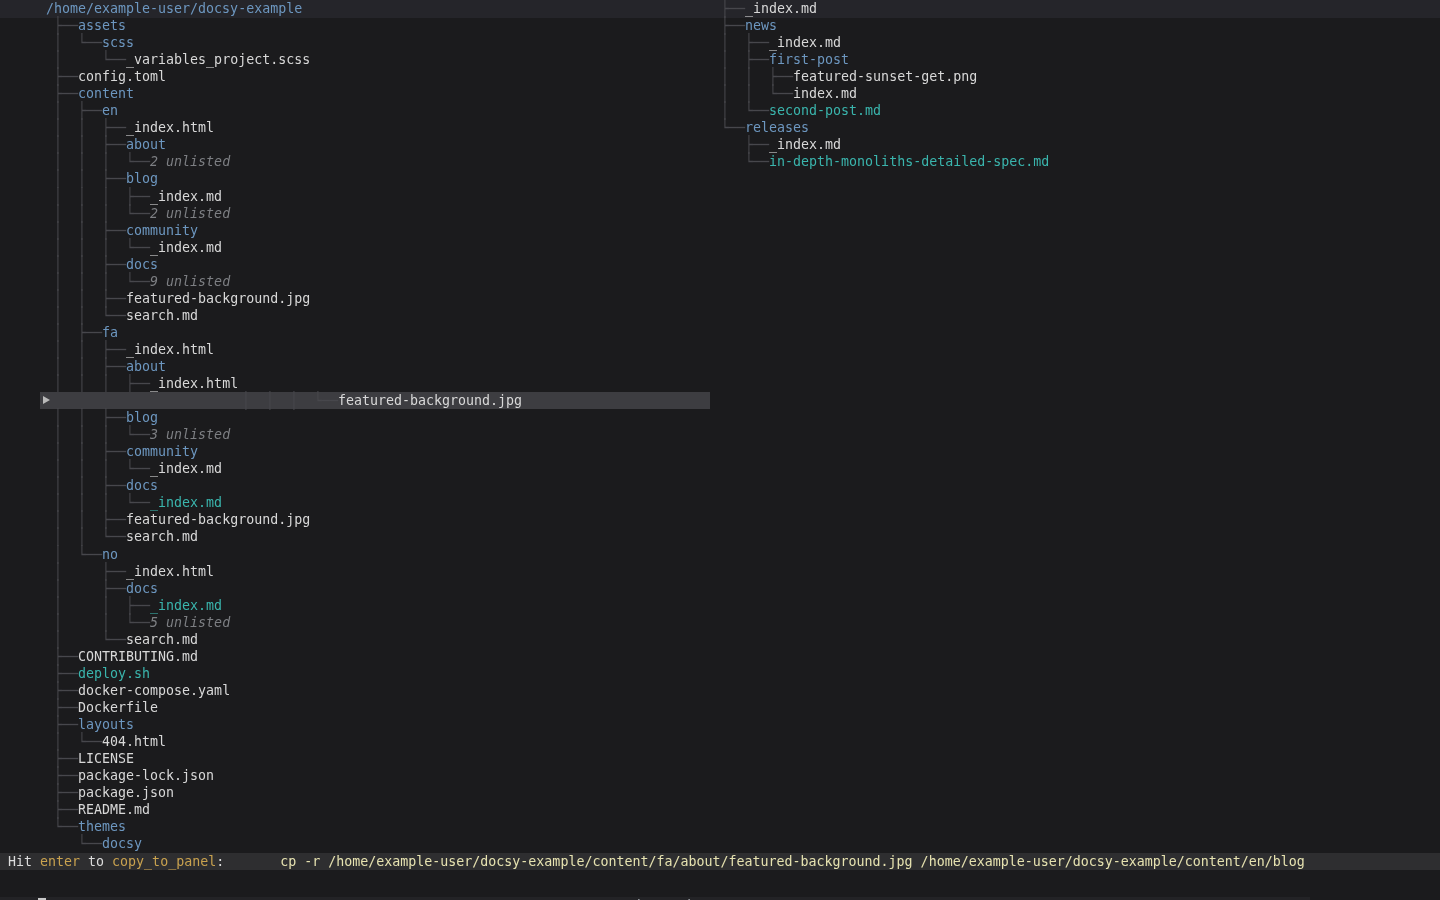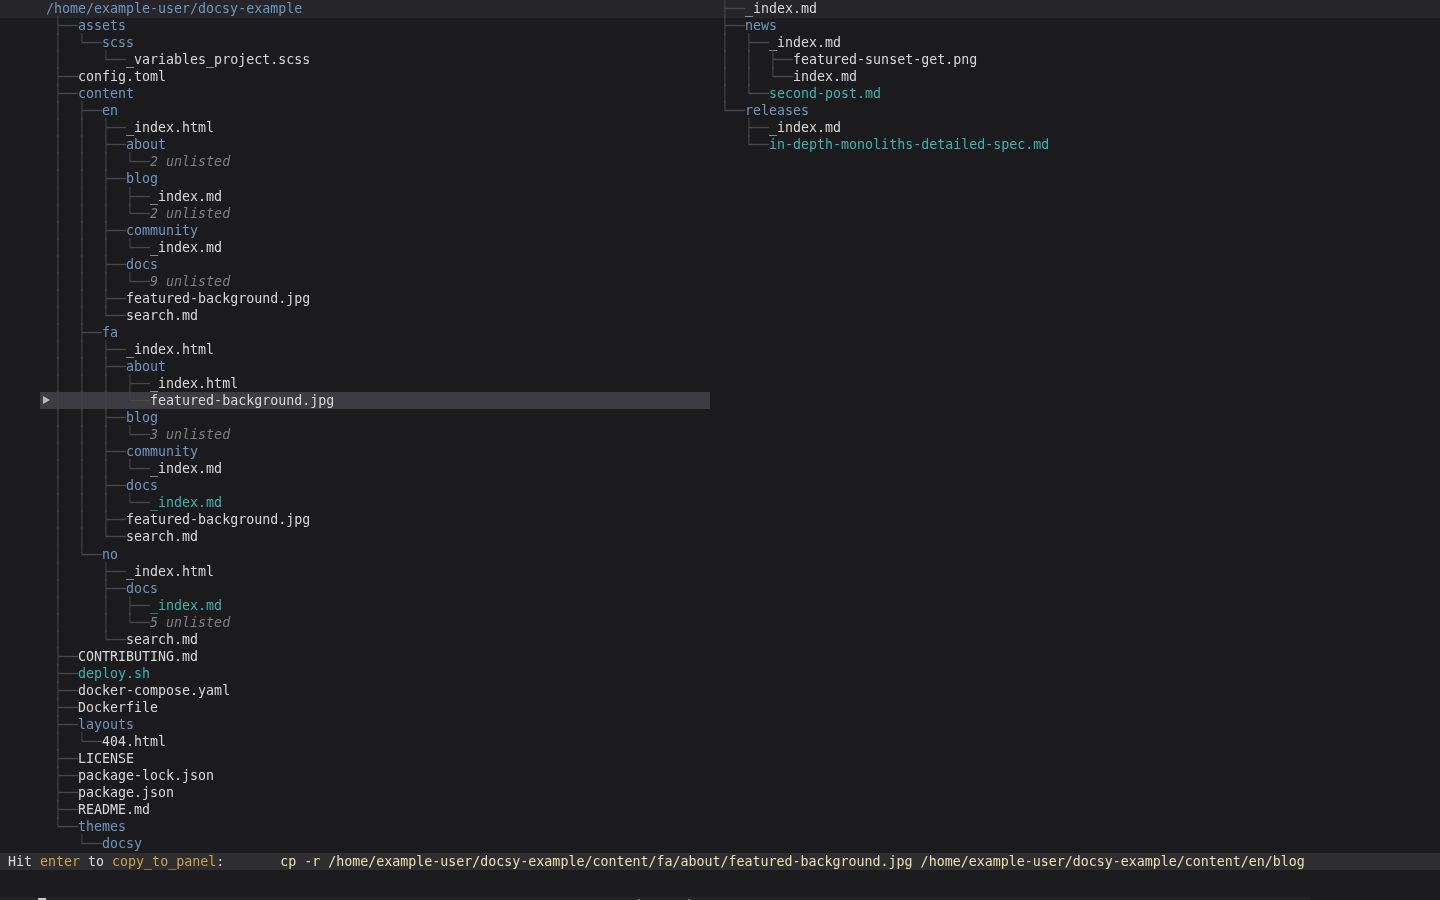--- a/index.html
+++ b/index.html
@@ -11,21 +11,21 @@
   #header-strip{position:absolute;left:0;top:0;width:1440px;height:18px;background:#25252a;}
 
   .panel{position:absolute;top:0;}
   #panel-left{left:0;width:710px;}
   #panel-right{left:710px;width:730px;}
   .panel .hdr{height:17.06px;line-height:17.06px;white-space:pre;color:#6d97c0;position:relative;z-index:2;}
   #panel-left .hdr,#panel-left .row{padding-left:6px;margin-left:40px;}
   #panel-right .hdr,#panel-right .row{padding-left:3px;}
   .rows{position:relative;}
   .row{height:17.06px;line-height:17.06px;white-space:pre;position:relative;}
-  .row.sel{background:#3d3d41;}
+  .row.sel{background:#3d3d41;text-align:center;}
   .prefix{color:#47474c;display:inline-block;transform:scaleY(1.2);transform-origin:50% 50%;white-space:pre;}
   .c-dir{color:#6d97c0;}
   .c-file{color:#d8d8d8;}
   .c-teal{color:#3ab5ad;}
   .c-unlisted{color:#7d7f83;font-style:italic;}
   .pointer{position:absolute;left:3px;top:4px;width:0;height:0;
     border-left:7px solid #b9b9b9;border-top:4.5px solid transparent;border-bottom:4.5px solid transparent;}
 
   
   #status-bar{position:absolute;left:0;top:853px;width:1440px;height:17.06px;line-height:17.06px;
@@ -102,20 +102,21 @@
         <div class="row"><span class="prefix"> └──</span><span class="c-dir">themes</span></div>
         <div class="row"><span class="prefix">    └──</span><span class="c-dir">docsy</span></div>
       </div>
   </div>
 
   <div class="panel" id="panel-right">
     <div class="rows">
         <div class="row"><span class="prefix"> ├──</span><span class="c-file">_index.md</span></div>
         <div class="row"><span class="prefix"> ├──</span><span class="c-dir">news</span></div>
         <div class="row"><span class="prefix"> │  ├──</span><span class="c-file">_index.md</span></div>
+        <div class="row"><span class="prefix"> │  ├──</span><span class="c-dir">first-post</span></div>
         <div class="row"><span class="prefix"> │  │  ├──</span><span class="c-file">featured-sunset-get.png</span></div>
         <div class="row"><span class="prefix"> │  │  └──</span><span class="c-file">index.md</span></div>
         <div class="row"><span class="prefix"> │  └──</span><span class="c-teal">second-post.md</span></div>
         <div class="row"><span class="prefix"> └──</span><span class="c-dir">releases</span></div>
         <div class="row"><span class="prefix">    ├──</span><span class="c-file">_index.md</span></div>
         <div class="row"><span class="prefix">    └──</span><span class="c-teal">in-depth-monoliths-detailed-spec.md</span></div>
       </div>
   </div>
 
   <div id="status-bar"><span> Hit </span><span class="st-gold">enter</span><span> to </span><span class="st-gold">copy_to_panel</span><span>: </span><span class="st-cmd">cp -r /home/example-user/docsy-example/content/fa/about/featured-background.jpg /home/example-user/docsy-example/content/en/blog</span></div>

